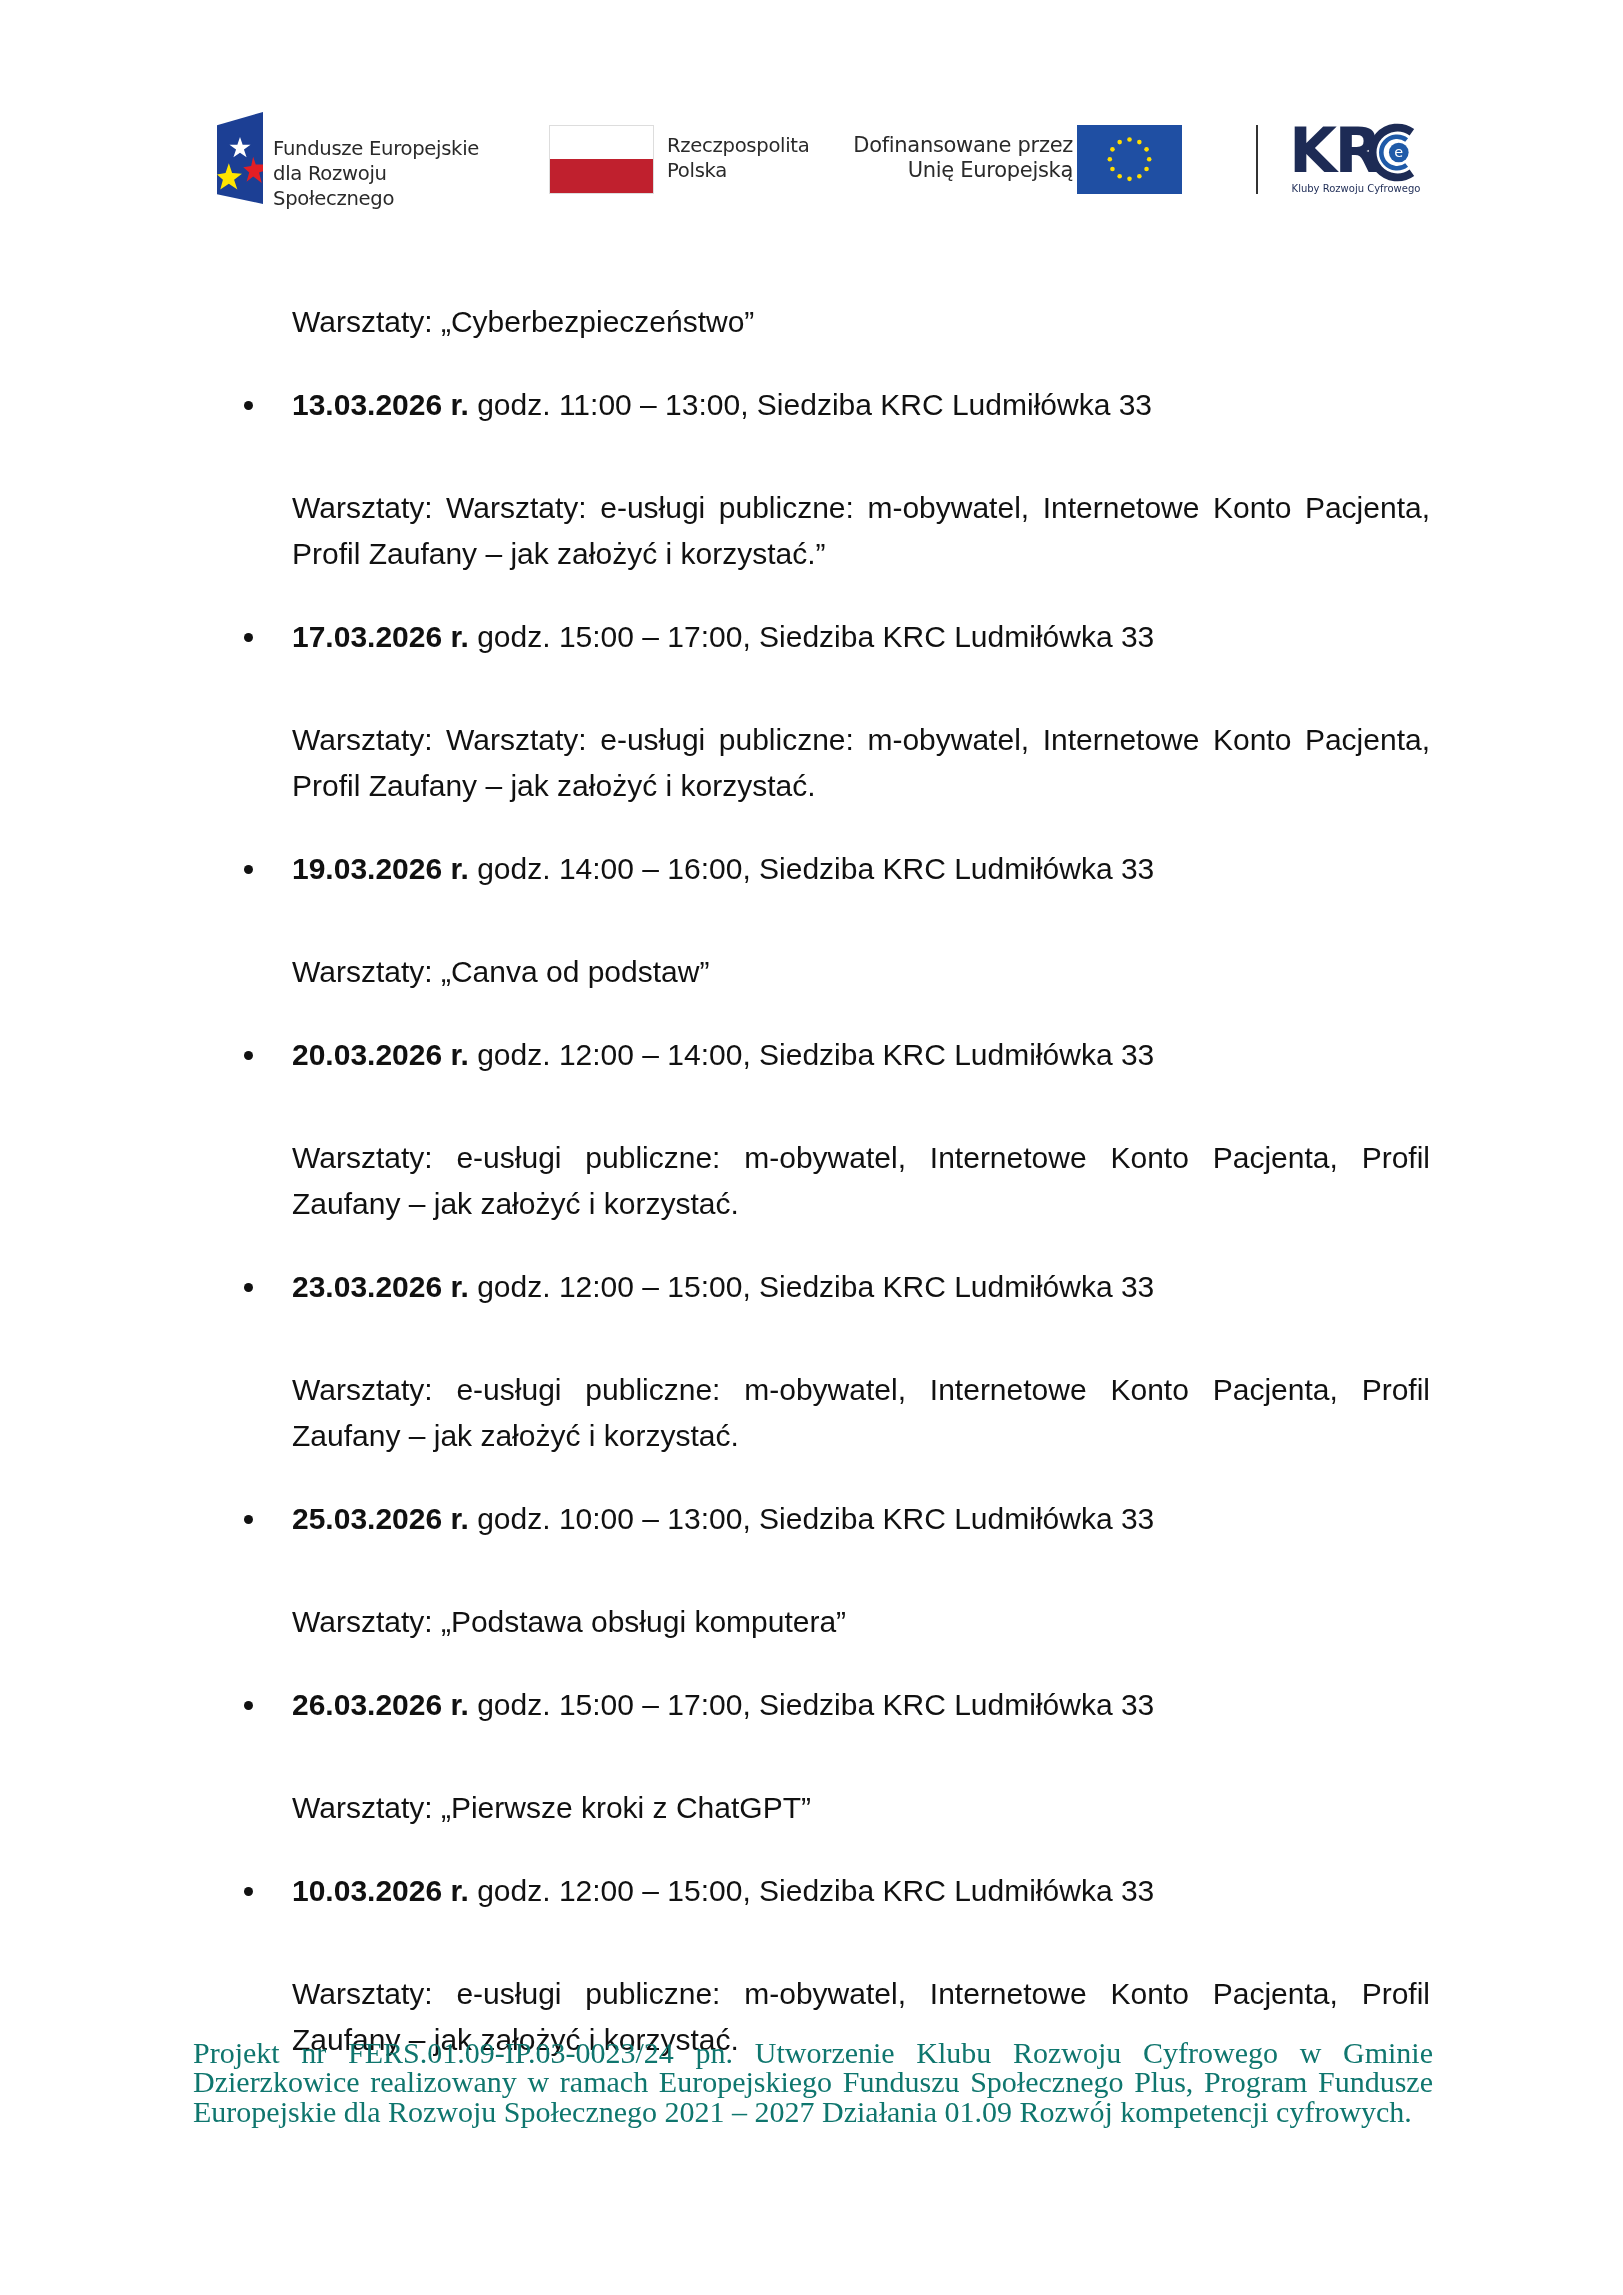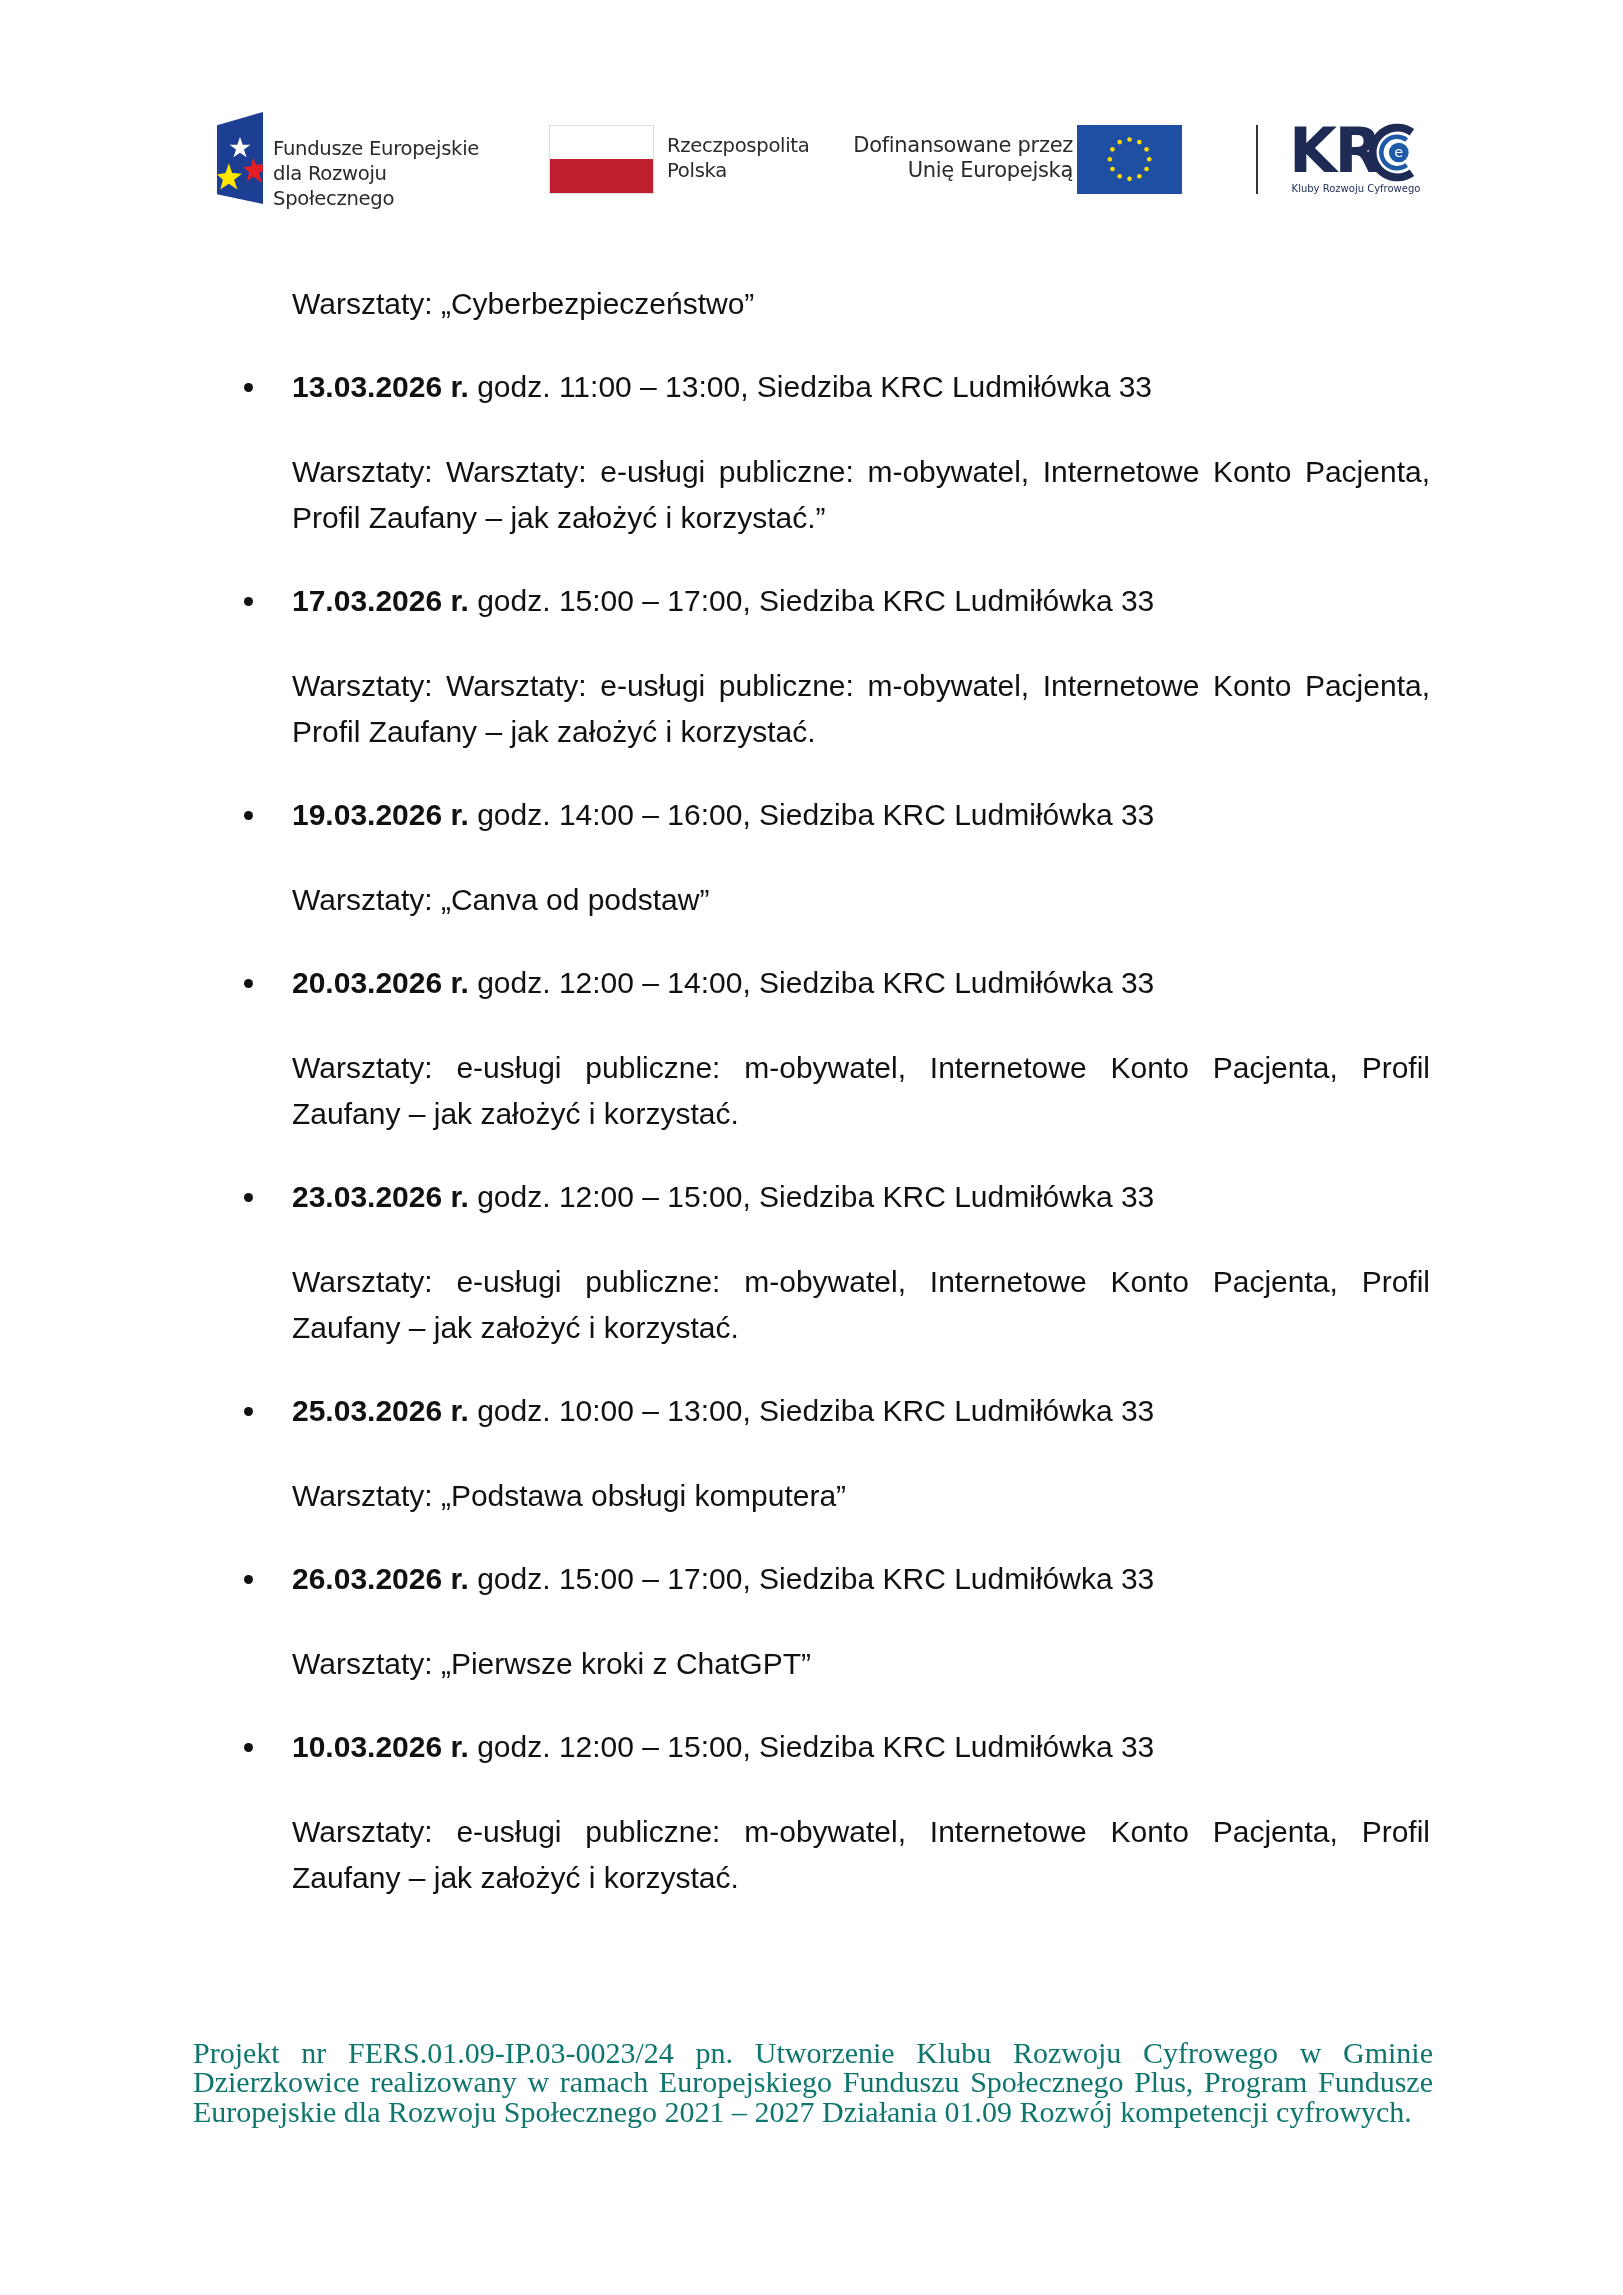--- a/index.html
+++ b/index.html
@@ -17,21 +17,21 @@
   .divider { position: absolute; left: 1047px; top: 19.6px; width: 2px; height: 69px; background: #333; }
   .krc { position: absolute; left: 1080px; top: 13px; width: 144px; height: 85px; }
   .krc-word { position: absolute; left: 0; top: 0; font-family: "DejaVu Sans", sans-serif; font-weight: bold; font-size: 62px; color: #1d2b55; letter-spacing: -2.6px; line-height: 65px; }
   .krc-sub { position: absolute; left: 2.6px; top: 65px; font-family: "DejaVu Sans", sans-serif; font-size: 10px; color: #1d2b55; white-space: nowrap; }
 
   .content { position: absolute; left: 236px; top: 242px; width: 1194px; font-family: "Liberation Sans", sans-serif; font-size: 30px; color: #111; }
   .item { position: relative; }
   .item-line { position: relative; padding-left: 56px; height: 46px; line-height: 46px; }
   .bullet { position: absolute; left: 7.9px; top: 19px; width: 9.2px; height: 9.2px; border-radius: 50%; background: #111; }
   .date { font-weight: bold; }
-  .desc { padding-left: 56px; margin-top: 39px; margin-bottom: 37px; line-height: 46px; text-align: justify; }
+  .desc { padding-left: 56px; margin-top: 57px; margin-bottom: 37px; line-height: 46px; text-align: justify; }
 
   .footer { position: absolute; left: 193px; top: 2038px; width: 1240px; font-family: "Liberation Serif", serif; font-size: 30px; line-height: 29.4px; color: #0f766e; text-align: justify; }
 </style>
 </head>
 <body>
 
 <div class="header">
   <div class="fe-logo">
     <svg class="fe-flag" viewBox="0 0 70 140">
       <polygon points="0,20 70,0 70,140 0,125" fill="#1c3f94"></polygon>

